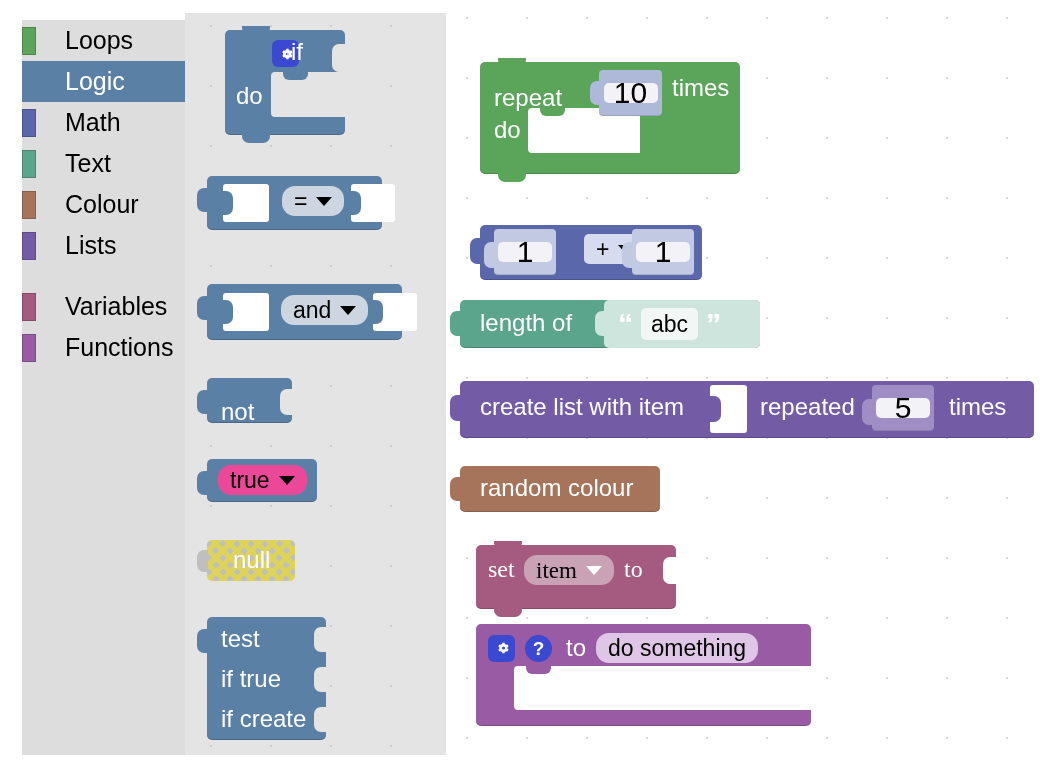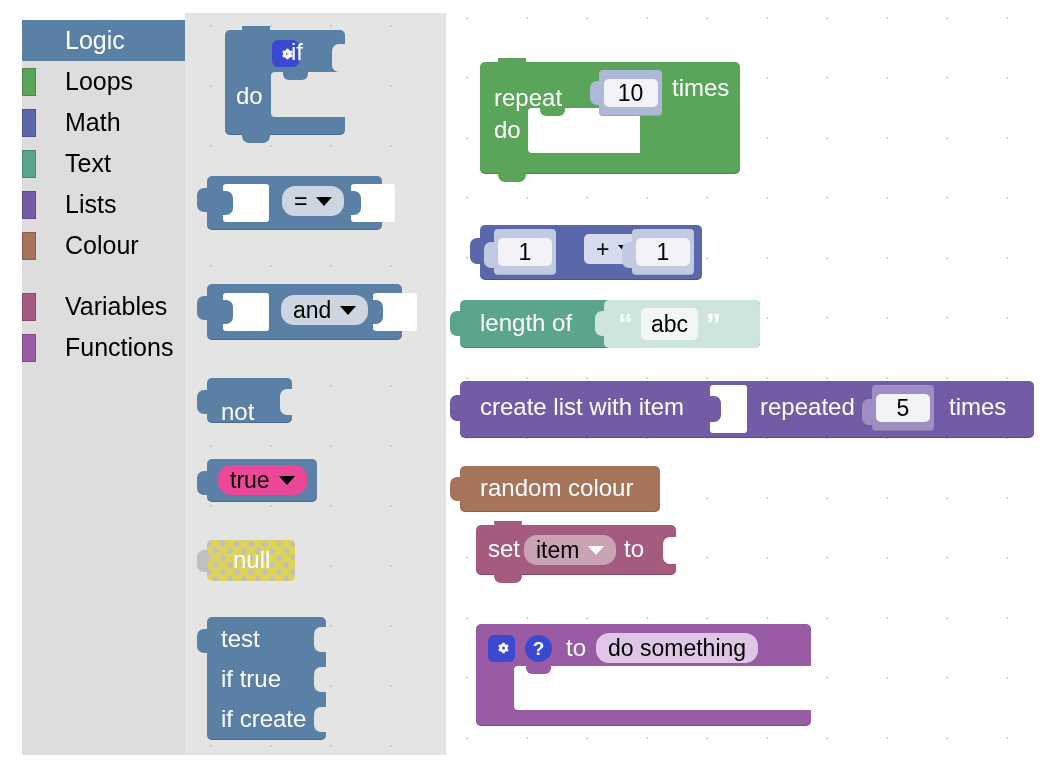--- a/index.html
+++ b/index.html
@@ -190,23 +190,23 @@
   .numblk{
     position:absolute;background:#aeb8d9;border-radius:4px;height:46px;
     display:flex;align-items:center;justify-content:center;
     box-shadow:inset 0 -1px 0 rgba(0,0,0,.12);
   }
   .numblk .lplug{
     position:absolute;left:-9px;top:11px;width:10px;height:24px;
     background:#aeb8d9;border-radius:7px 0 0 7px;
   }
   .numfield{
-    background:#f2f2f7;border-radius:5px;height:28px;min-width:38px;
+    background:#f2f2f7;border-radius:5px;height:20px;min-width:38px;
     display:flex;align-items:center;justify-content:center;
-    font-size:23px;color:#000;padding:0 8px;
+    font-size:30px;color:#000;padding:0 8px;
   }
 
   
   #w-math{left:34px;top:225px;width:222px;height:55px;background:#5b67ab;}
   #w-math .lplug{position:absolute;left:-10px;top:13px;width:11px;height:26px;
     background:#5b67ab;border-radius:7px 0 0 7px;}
   #w-math .opfield{
     position:absolute;left:104px;top:9px;background:#d6dbef;
   }
 
@@ -244,21 +244,21 @@
     width:12px;height:26px;background:#745ba5;border-radius:0 7px 7px 0;
   }
   #w-list .lb{position:absolute;top:14px;}
 
   
   #w-colour{left:14px;top:466px;width:200px;height:46px;background:#a5745b;}
   #w-colour .lplug{position:absolute;left:-10px;top:11px;width:11px;height:24px;
     background:#a5745b;border-radius:7px 0 0 7px;}
 
   
-  #w-var{left:30px;top:525px;width:200px;height:50px;}
+  #w-var{left:30px;top:545px;width:200px;height:64px;font-family:Liberation Serif, serif;}
   #w-var .body{position:absolute;inset:0;background:#a55b80;border-radius:5px;
     box-shadow:inset 0 -1px 0 rgba(0,0,0,.18);}
   #w-var .notch-top{position:absolute;left:18px;top:-4px;width:28px;height:9px;
     background:#a55b80;border-radius:0 0 7px 7px;}
   #w-var .notch-bot{position:absolute;left:18px;bottom:-8px;width:28px;height:9px;
     background:#a55b80;border-radius:0 0 7px 7px;}
   #w-var .rnotch{position:absolute;right:-1px;top:12px;width:14px;height:27px;
     background:#fff;border-radius:7px 0 0 7px;}
   #w-var .dd{
     position:absolute;left:48px;top:10px;background:#caa2b5;
@@ -275,48 +275,48 @@
   #w-func .hdr{position:absolute;left:12px;top:9px;display:flex;align-items:center;gap:10px;}
   #w-func .namefield{background:#e0c6e6;}
 </style>
 </head>
 <body>
 
 <div id="app">
 
   <div id="toolbox">
 
-    <div class="cat selected">
-
-      <span class="lbl">Logic</span>
-    </div>
-
     <div class="cat">
       <span class="chip" style="background:#5ba55b"></span>
       <span class="lbl">Loops</span>
     </div>
 
+    <div class="cat selected">
+
+      <span class="lbl">Logic</span>
+    </div>
+
     <div class="cat">
       <span class="chip" style="background:#5b67ab"></span>
       <span class="lbl">Math</span>
     </div>
 
     <div class="cat">
       <span class="chip" style="background:#5ba58c"></span>
       <span class="lbl">Text</span>
     </div>
 
     <div class="cat">
+      <span class="chip" style="background:#a5745b"></span>
+      <span class="lbl">Colour</span>
+    </div>
+
+    <div class="cat">
       <span class="chip" style="background:#745ba5"></span>
       <span class="lbl">Lists</span>
-    </div>
-
-    <div class="cat">
-      <span class="chip" style="background:#a5745b"></span>
-      <span class="lbl">Colour</span>
     </div>
 
     <div class="cat-gap"></div>
 
     <div class="cat">
       <span class="chip" style="background:#a55b80"></span>
       <span class="lbl">Variables</span>
     </div>
 
     <div class="cat">

